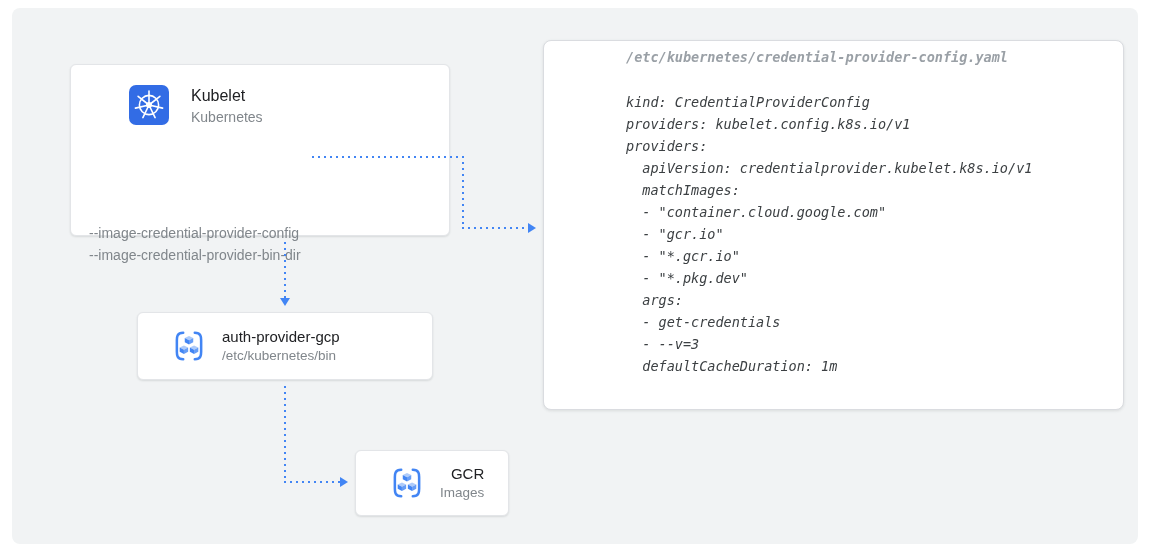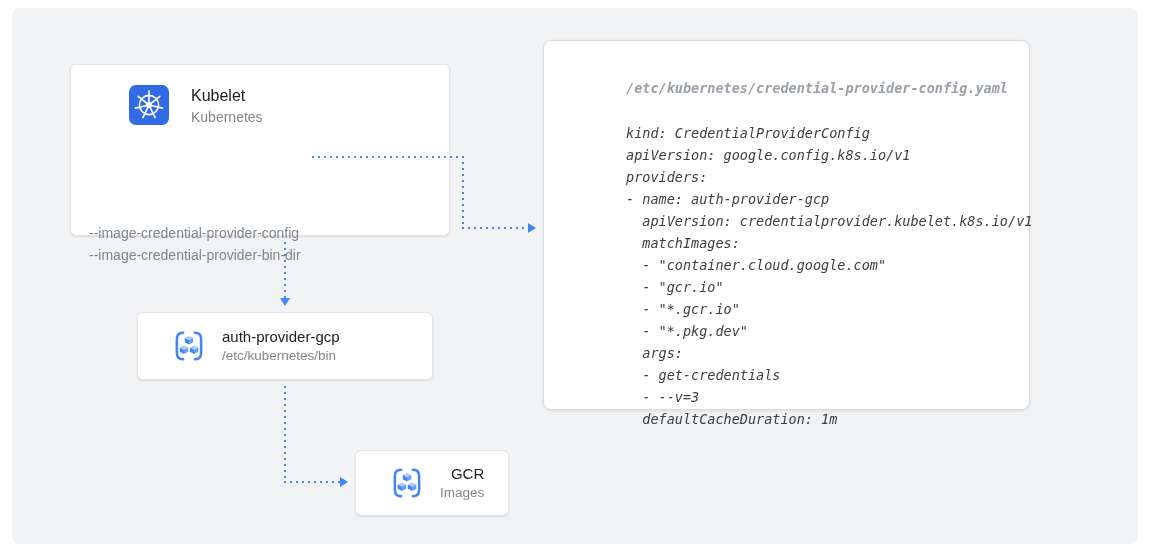--- a/index.html
+++ b/index.html
@@ -48,26 +48,26 @@
   .mini-title { font-size: 15px; color: #202124; line-height: 20px; }
   .mini-sub { font-size: 13.5px; color: #80868b; line-height: 18px; }
 
   
   .gcr-card { left: 355px; top: 450px; width: 154px; height: 66px; text-align: right; }
 
   
   .code-panel {
     position: absolute;
     left: 543px; top: 40px;
-    width: 487px; height: 370px;
+    width: 581px; height: 370px;
     background: #ffffff;
     border: 1px solid #dadce0;
     border-radius: 8px;
     box-shadow: 0 1px 3px rgba(60,64,67,.12);
-    padding: 37px 18px 0 82px;
+    padding: 6px 18px 0 82px;
   }
   .code-filename {
     font-family: "DejaVu Sans Mono", monospace;
     font-style: italic;
     font-weight: bold;
     font-size: 13.5px;
     color: #9aa0a6;
     white-space: pre;
     line-height: 20px;
     margin-bottom: 24px;
@@ -193,23 +193,22 @@
         <div class="mini-title">GCR</div>
         <div class="mini-sub">Images</div>
       </div>
     </div>
   </div>
 
   <div class="code-panel">
     <div class="code-filename">/etc/kubernetes/credential-provider-config.yaml</div>
     <div class="code-block">
       <div class="code-line">kind: CredentialProviderConfig</div>
-      <div class="code-line">apiVersion: google.config.k8s.io/v1</div>
+      <div class="code-line">providers: kubelet.config.k8s.io/v1</div>
       <div class="code-line">providers:</div>
-      <div class="code-line">- name: auth-provider-gcp</div>
       <div class="code-line">  apiVersion: credentialprovider.kubelet.k8s.io/v1</div>
       <div class="code-line">  matchImages:</div>
       <div class="code-line">  - "container.cloud.google.com"</div>
       <div class="code-line">  - "gcr.io"</div>
       <div class="code-line">  - "*.gcr.io"</div>
       <div class="code-line">  - "*.pkg.dev"</div>
       <div class="code-line">  args:</div>
       <div class="code-line">  - get-credentials</div>
       <div class="code-line">  - --v=3</div>
       <div class="code-line">  defaultCacheDuration: 1m</div>

